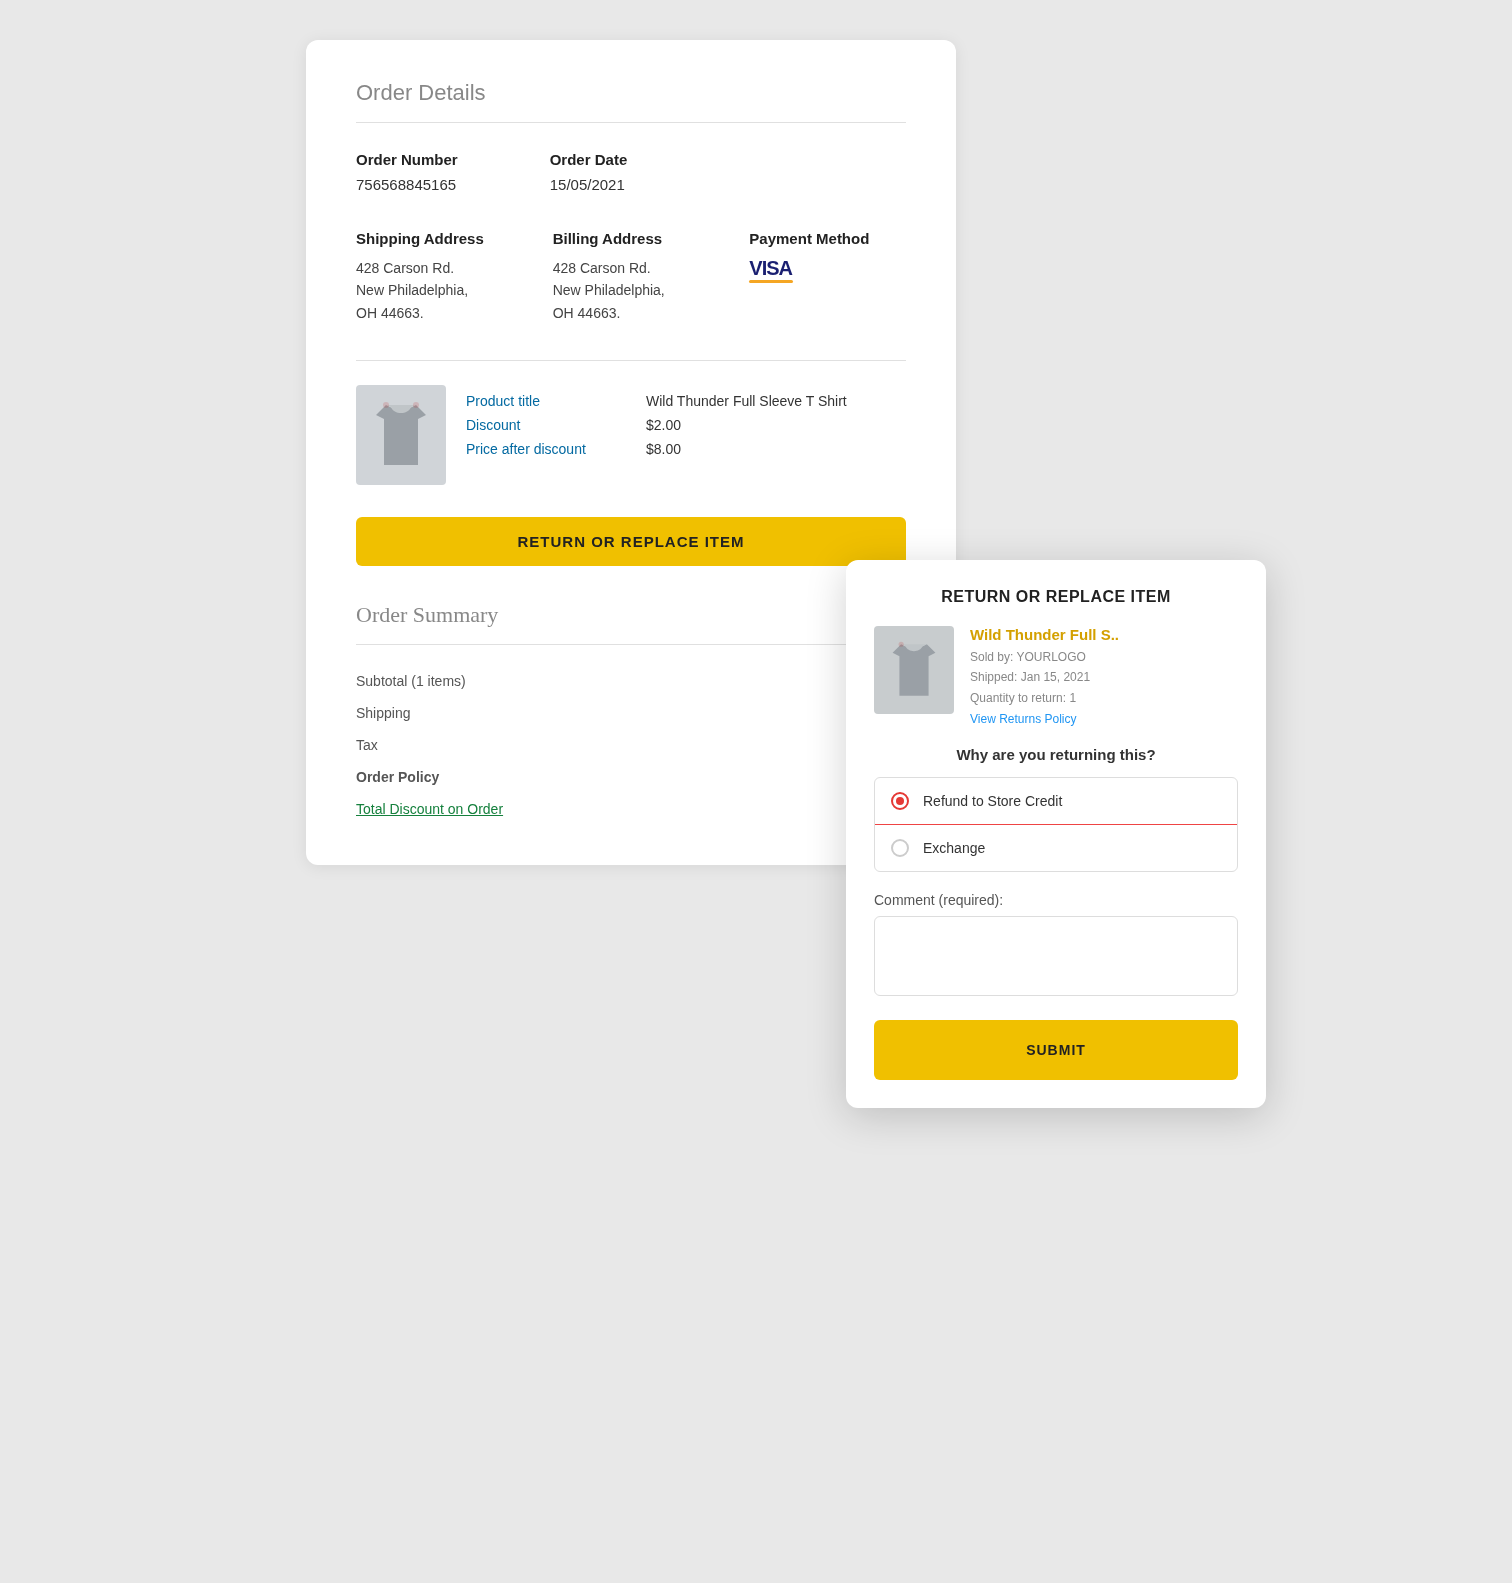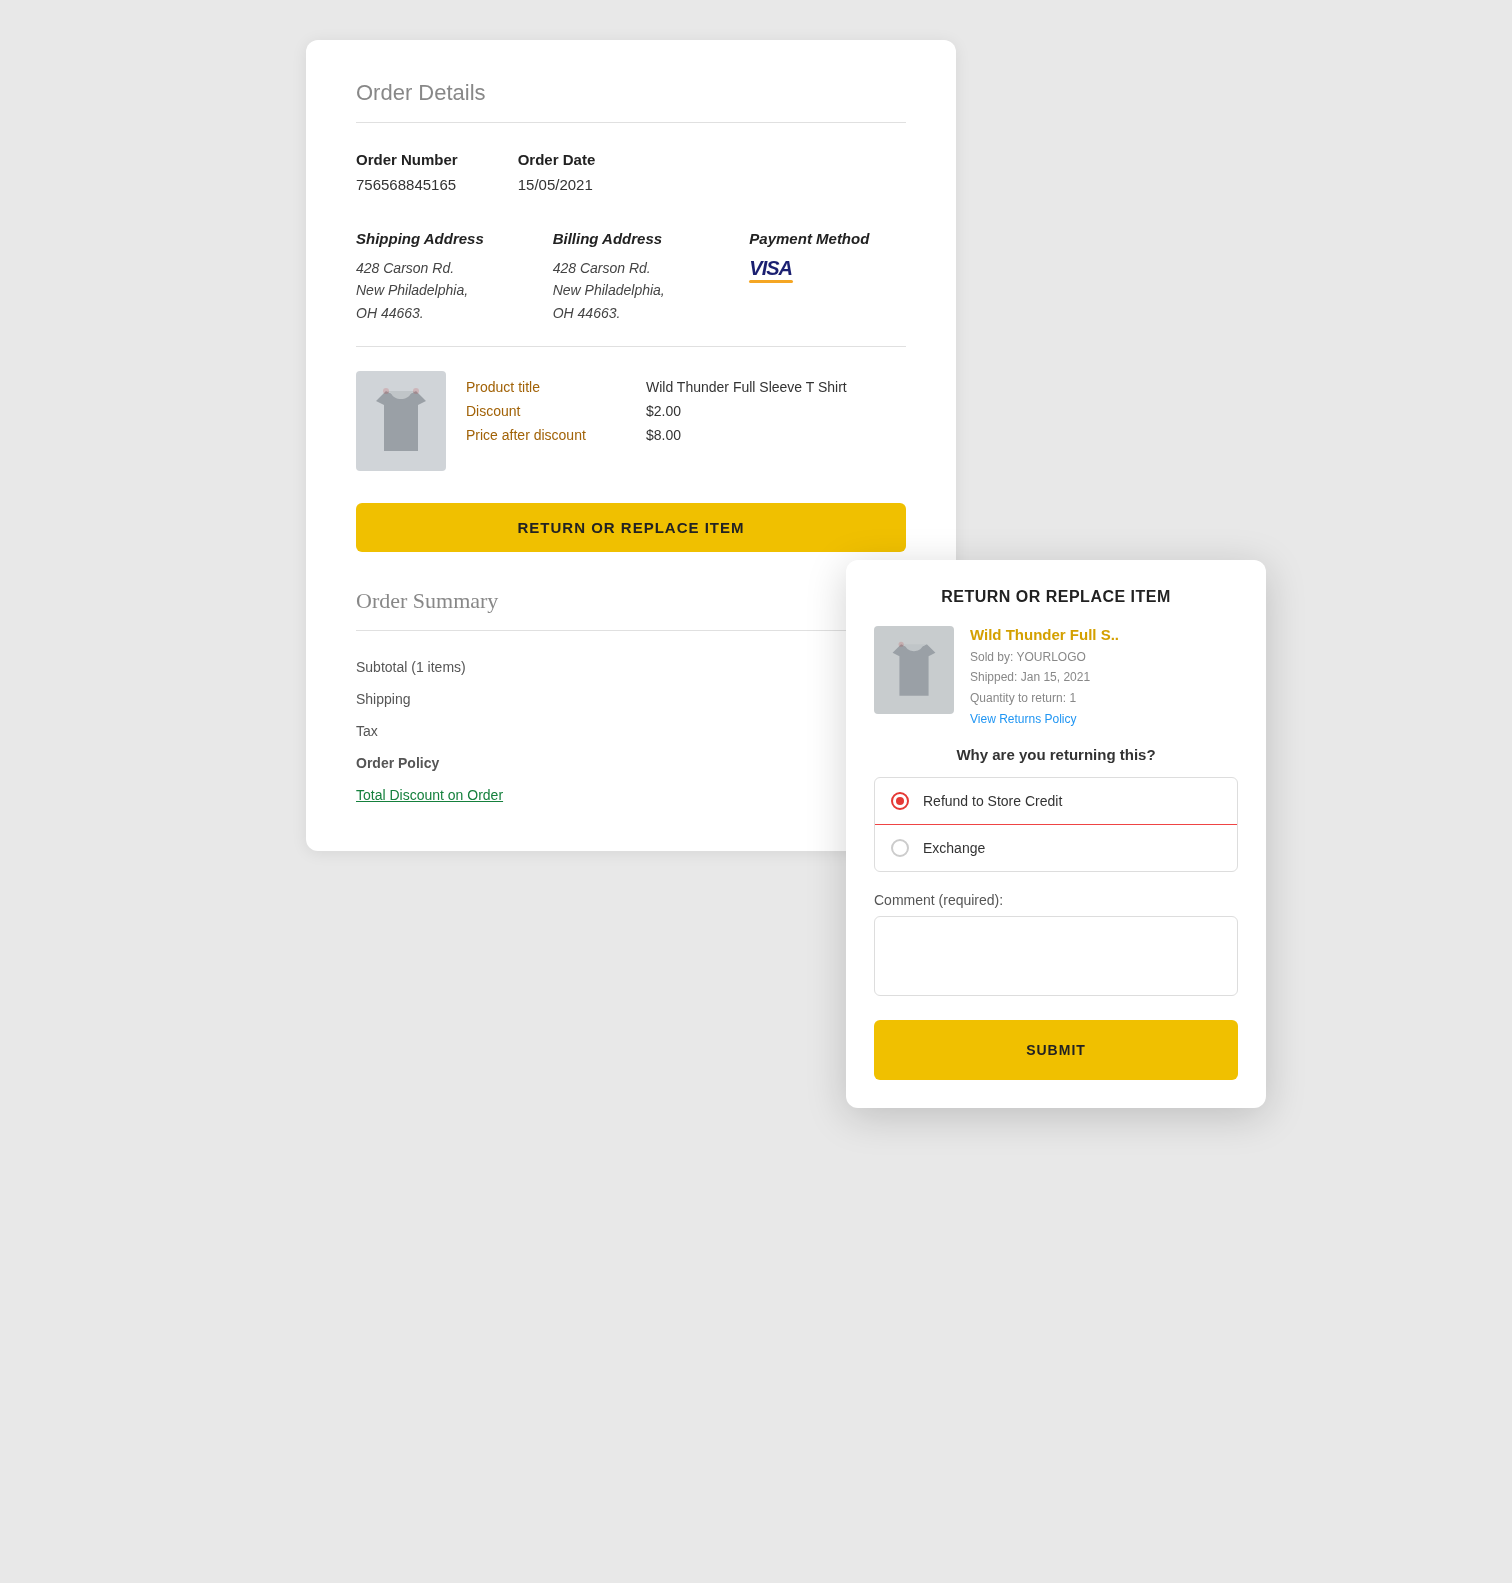--- a/index.html
+++ b/index.html
@@ -37,42 +37,41 @@
     }
 
     .divider {
       border: none;
       border-top: 1px solid #e0e0e0;
       margin-bottom: 28px;
     }
 
     .order-meta {
       display: flex;
-      gap: 60px;
+      gap: 92px;
       margin-bottom: 36px;
     }
 
     .meta-group label {
       font-size: 15px;
       font-weight: 700;
       color: #222;
       display: block;
       margin-bottom: 8px;
     }
 
     .meta-group span {
       font-size: 15px;
       color: #333;
     }
 
     .address-section {
       display: flex;
       gap: 40px;
-      margin-bottom: 22px;
-      font-style: italic;
+      margin-bottom: 36px;
     }
 
     .address-group {
       flex: 1;
     }
 
     .address-group h3 {
       font-size: 15px;
       font-weight: 700;
       color: #222;
@@ -142,21 +141,21 @@
       border-collapse: collapse;
     }
 
     .product-details td {
       padding: 4px 0;
       font-size: 14px;
       vertical-align: top;
     }
 
     .product-details td:first-child {
-      color: #a16207;
+      color: #0369a1;
       width: 180px;
       margin-left: 44px;
     }
 
     .product-details td:last-child {
       color: #333;
       font-weight: 400;
     }
 
     .return-btn {

